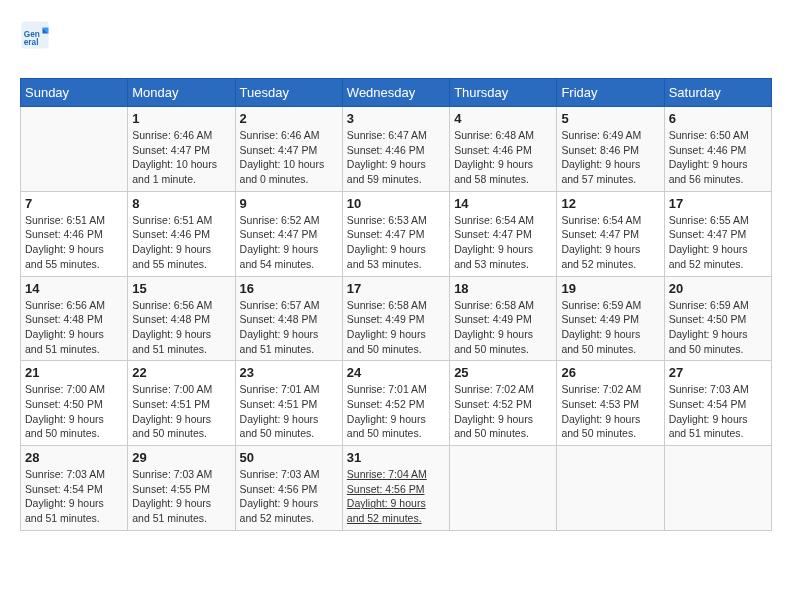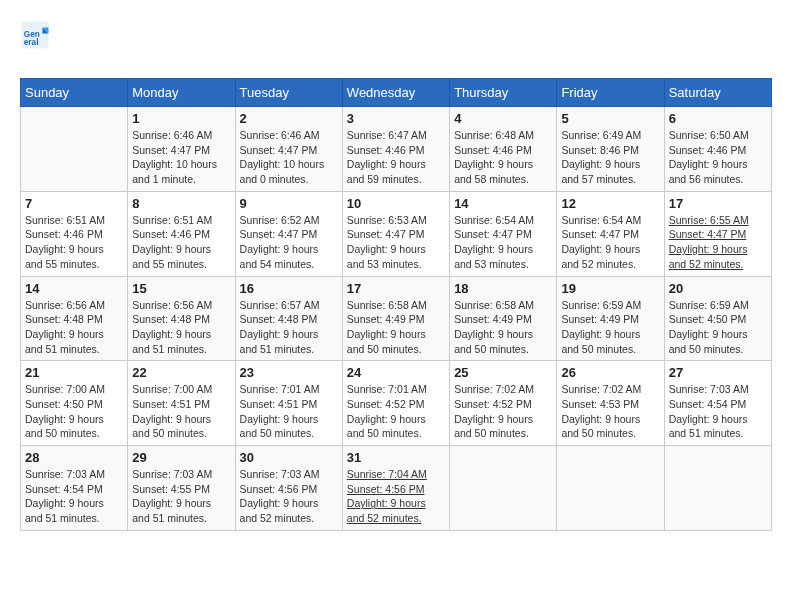--- a/index.html
+++ b/index.html
@@ -207,21 +207,21 @@
         </td>
         <td>
           <span class="day-num">12</span>
           <div class="day-info" style="white-space: pre-line;">Sunrise: 6:54 AM
 Sunset: 4:47 PM
 Daylight: 9 hours
 and 52 minutes.</div>
         </td>
         <td>
           <span class="day-num">17</span>
-          <div class="day-info" style="white-space: pre-line; text-decoration: underline;">Sunrise: 6:55 AM
+          <div class="day-info" style="white-space: pre-line;">Sunrise: 6:55 AM
 Sunset: 4:47 PM
 Daylight: 9 hours
 and 52 minutes.</div>
         </td>
       </tr>
       <tr>
         <td>
           <span class="day-num">14</span>
           <div class="day-info" style="white-space: pre-line;">Sunrise: 6:56 AM
 Sunset: 4:48 PM
@@ -331,21 +331,21 @@
 and 51 minutes.</div>
         </td>
         <td>
           <span class="day-num">29</span>
           <div class="day-info" style="white-space: pre-line;">Sunrise: 7:03 AM
 Sunset: 4:55 PM
 Daylight: 9 hours
 and 51 minutes.</div>
         </td>
         <td>
-          <span class="day-num">30</span>
+          <span class="day-num">50</span>
           <div class="day-info" style="white-space: pre-line;">Sunrise: 7:03 AM
 Sunset: 4:56 PM
 Daylight: 9 hours
 and 52 minutes.</div>
         </td>
         <td>
           <span class="day-num">31</span>
           <div class="day-info" style="white-space: pre-line; text-decoration: underline;">Sunrise: 7:04 AM
 Sunset: 4:56 PM
 Daylight: 9 hours

